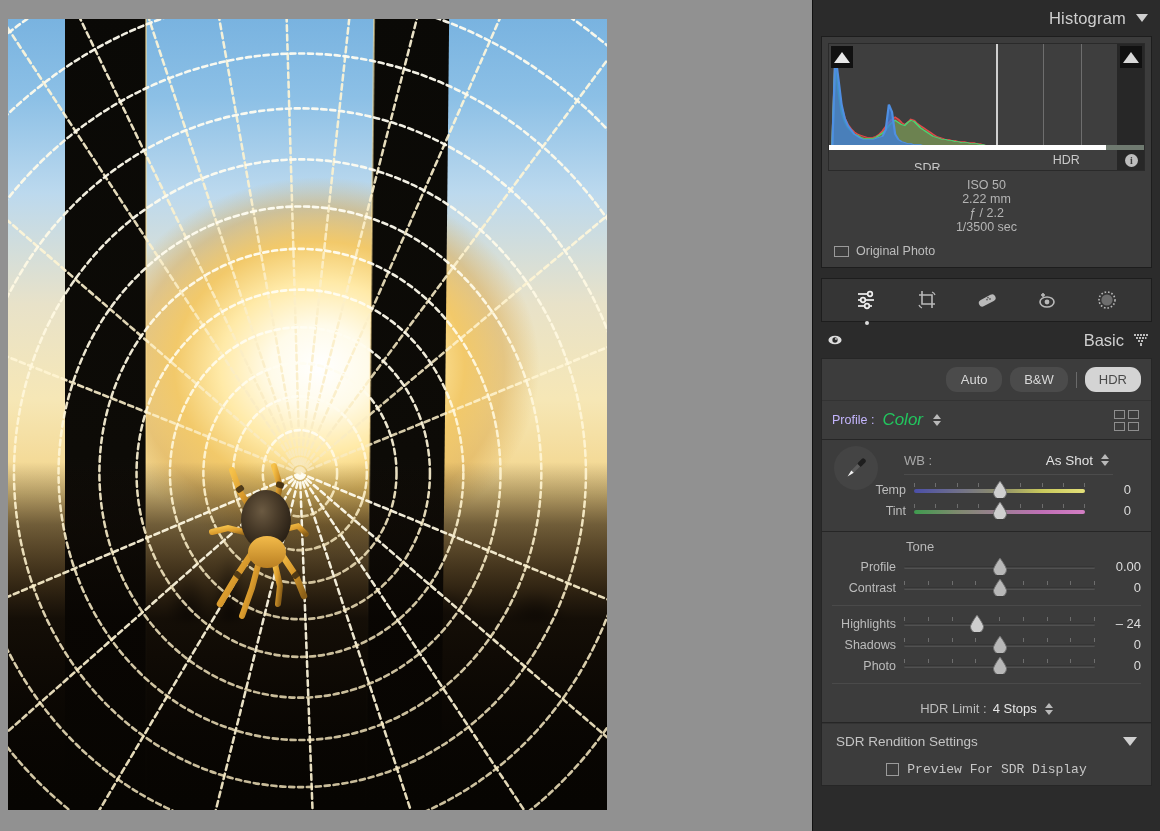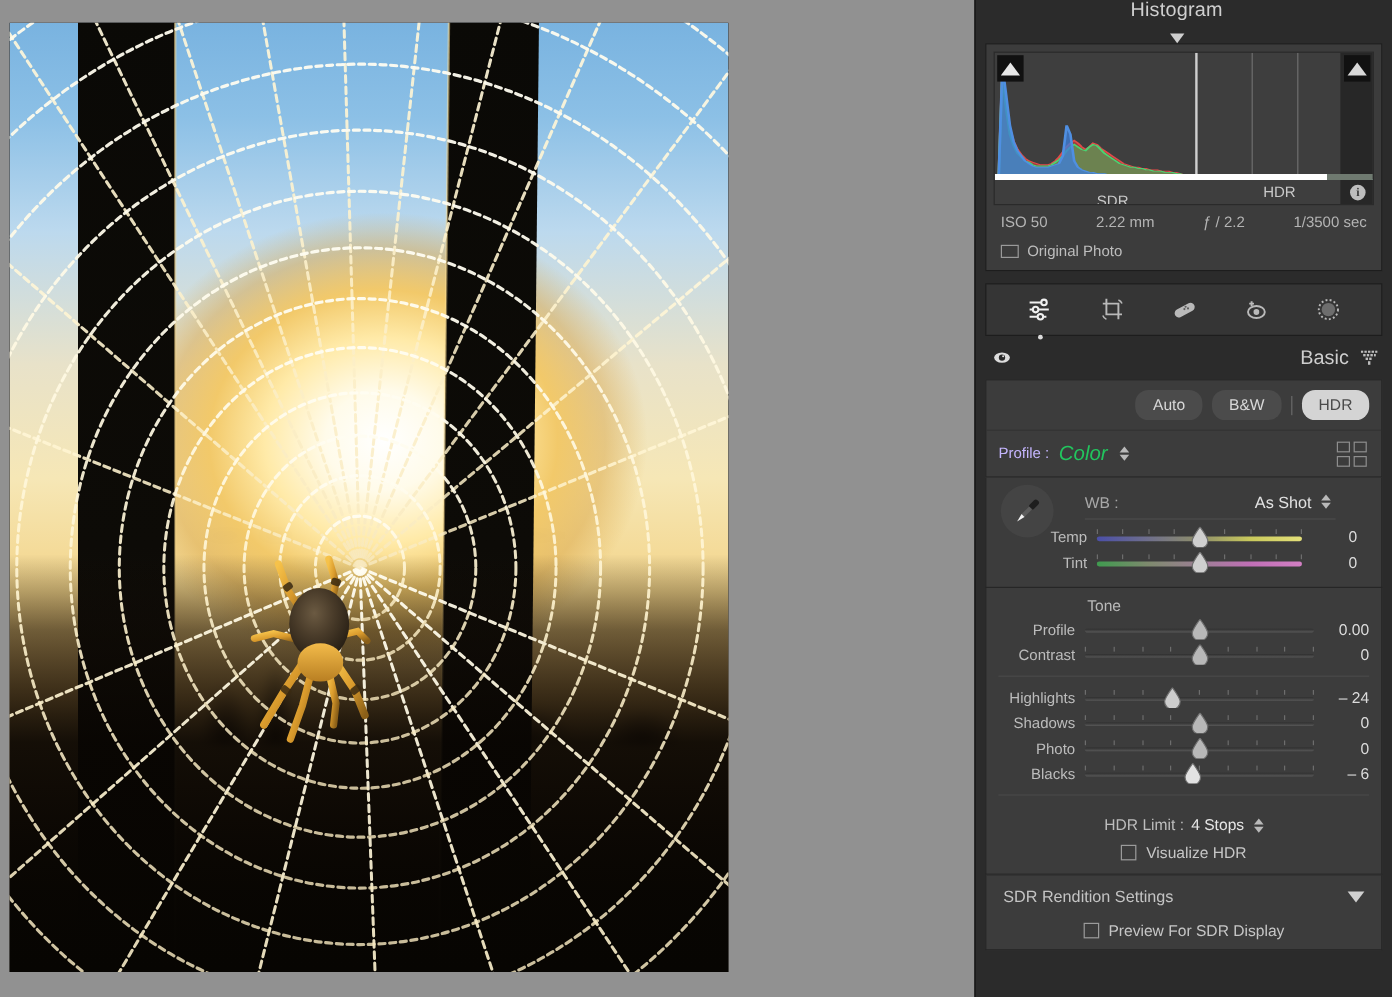--- a/index.html
+++ b/index.html
@@ -75,21 +75,21 @@
     position: absolute; left: 812px; top: 0;
     width: 348px; height: 831px;
     background: #2b2b2b;
     color: #c8c8c8;
     font-size: 12px;
     border-left: 1px solid #111;
   }
 
   .panel-head {
     height: 36px; display: flex; align-items: center; justify-content: flex-end;
-    padding-right: 12px; gap: 10px; flex-direction: column;
+    padding-right: 12px; gap: 10px;
   }
   .panel-head .title { font-size: 16.5px; color: #cfcfcf; letter-spacing: .2px; }
   .tri-down {
     width: 0; height: 0; border-left: 6px solid transparent; border-right: 6px solid transparent;
     border-top: 8px solid #cfcfcf;
   }
 
   .hist-box {
     margin: 0 8px; background: #3c3c3c; border: 1px solid #1d1d1d;
     padding: 6px 6px 0 6px;
@@ -125,21 +125,21 @@
   .hist-labels .sdr { position: absolute; left: 27%; margin-top: 16px; }
   .hist-labels .hdr { position: absolute; left: 71%; }
   .info-dot {
     position:absolute; right: 6px; width: 13px; height: 13px; border-radius: 50%;
     background: #bdbdbd; color: #3a3a3a; font-size: 10px; font-weight: bold;
     display:flex; align-items:center; justify-content:center; font-family:"Liberation Serif",serif;
   }
 
   .meta-row {
     display:flex; justify-content: space-between; align-items:center;
-    padding: 7px 6px 6px 6px; font-size: 12.5px; color: #b4b4b4;
+    padding: 7px 6px 6px 6px; font-size: 12.5px; color: #b4b4b4; flex-direction: column;
   }
   .orig-row {
     display:flex; align-items:center; gap: 7px; padding: 4px 6px 9px 6px;
     font-size: 12.5px; color: #bdbdbd;
   }
   .orig-chip { width: 15px; height: 11px; border: 1px solid #9a9a9a; }
 
   .tool-strip {
     margin: 10px 8px 0 8px; height: 44px; background: #353535; border: 1px solid #1d1d1d;
     display: flex; align-items: center; justify-content: center; gap: 34px; position: relative;
@@ -214,21 +214,21 @@
   }
   .hdr-limit-row .hv { color:#e6e6e6; font-size: 13px; }
   .chk-row { display:flex; align-items:center; justify-content:center; gap: 8px; padding: 2px 0 10px 0; font-size: 13px; color:#c6c6c6; }
   .chk { width: 13px; height: 13px; border: 1.5px solid #9b9b9b; background: transparent; }
 
   .sdr-head {
     display:flex; align-items:center; justify-content:space-between;
     padding: 10px 14px 9px 14px; border-top: 1px solid #333; font-size: 13.5px; color:#c4c4c4;
   }
   .tri-sm { width:0;height:0;border-left:7px solid transparent;border-right:7px solid transparent;border-top:9px solid #d0d0d0; }
-  .sdr-chk-row { display:flex; align-items:center; justify-content:center; gap: 8px; padding: 4px 0 8px 0; font-size: 13px; color:#c6c6c6; }
+  .sdr-chk-row { display:flex; align-items:center; justify-content:center; gap: 8px; padding: 4px 0 8px 0; font-size: 13px; color:#c6c6c6;font-family:Liberation Mono, monospace; }
 </style>
 </head>
 <body>
 
 <div class="app">
 
   <div class="canvas">
     <div class="photo-frame">
       <div class="photo">
         <div class="sky"></div>
@@ -704,59 +704,32 @@
           <span class="bar"></span>
           <span class="knob" style="left:50%;">
             <svg width="15" height="17" viewBox="0 0 15 17">
               <path d="M7.5 0 C7.5 0 14 9 14 11.6 A6.5 6.5 0 0 1 1 11.6 C1 9 7.5 0 7.5 0 Z" fill="#b8b8b8" stroke="#6f6f6f" stroke-width="1"></path>
             </svg>
           </span>
         </span>
         <span class="sv">0</span>
       </div>
 
-      <div class="srow">
-        <span class="sl">Blacks</span>
-        <span class="track">
-          <span class="ticks">
-            <i></i>
-              <i></i>
-              <i></i>
-              <i></i>
-              <i></i>
-              <i></i>
-              <i></i>
-              <i></i>
-              <i></i>
-          </span>
-          <span class="bar"></span>
-          <span class="knob" style="left:47%;">
-            <svg width="15" height="17" viewBox="0 0 15 17">
-              <path d="M7.5 0 C7.5 0 14 9 14 11.6 A6.5 6.5 0 0 1 1 11.6 C1 9 7.5 0 7.5 0 Z" fill="#e2e2e2" stroke="#6f6f6f" stroke-width="1"></path>
-            </svg>
-          </span>
-        </span>
-        <span class="sv">– 6</span>
-      </div>
 
       <div class="hr"></div>
 
       <div class="hdr-limit-row">
         <span>HDR Limit :</span>
         <span class="hv">4 Stops</span>
         <span class="updown">
           <i class="u"></i>
             <i class="d"></i>
         </span>
       </div>
 
-      <div class="chk-row">
-        <span class="chk"></span>
-        <span>Visualize HDR</span>
-      </div>
     </div>
 
     <div class="block">
       <div class="sdr-head">
         <span>SDR Rendition Settings</span>
         <span class="tri-sm"></span>
       </div>
       <div class="sdr-chk-row">
         <span class="chk"></span>
         <span>Preview For SDR Display</span>

